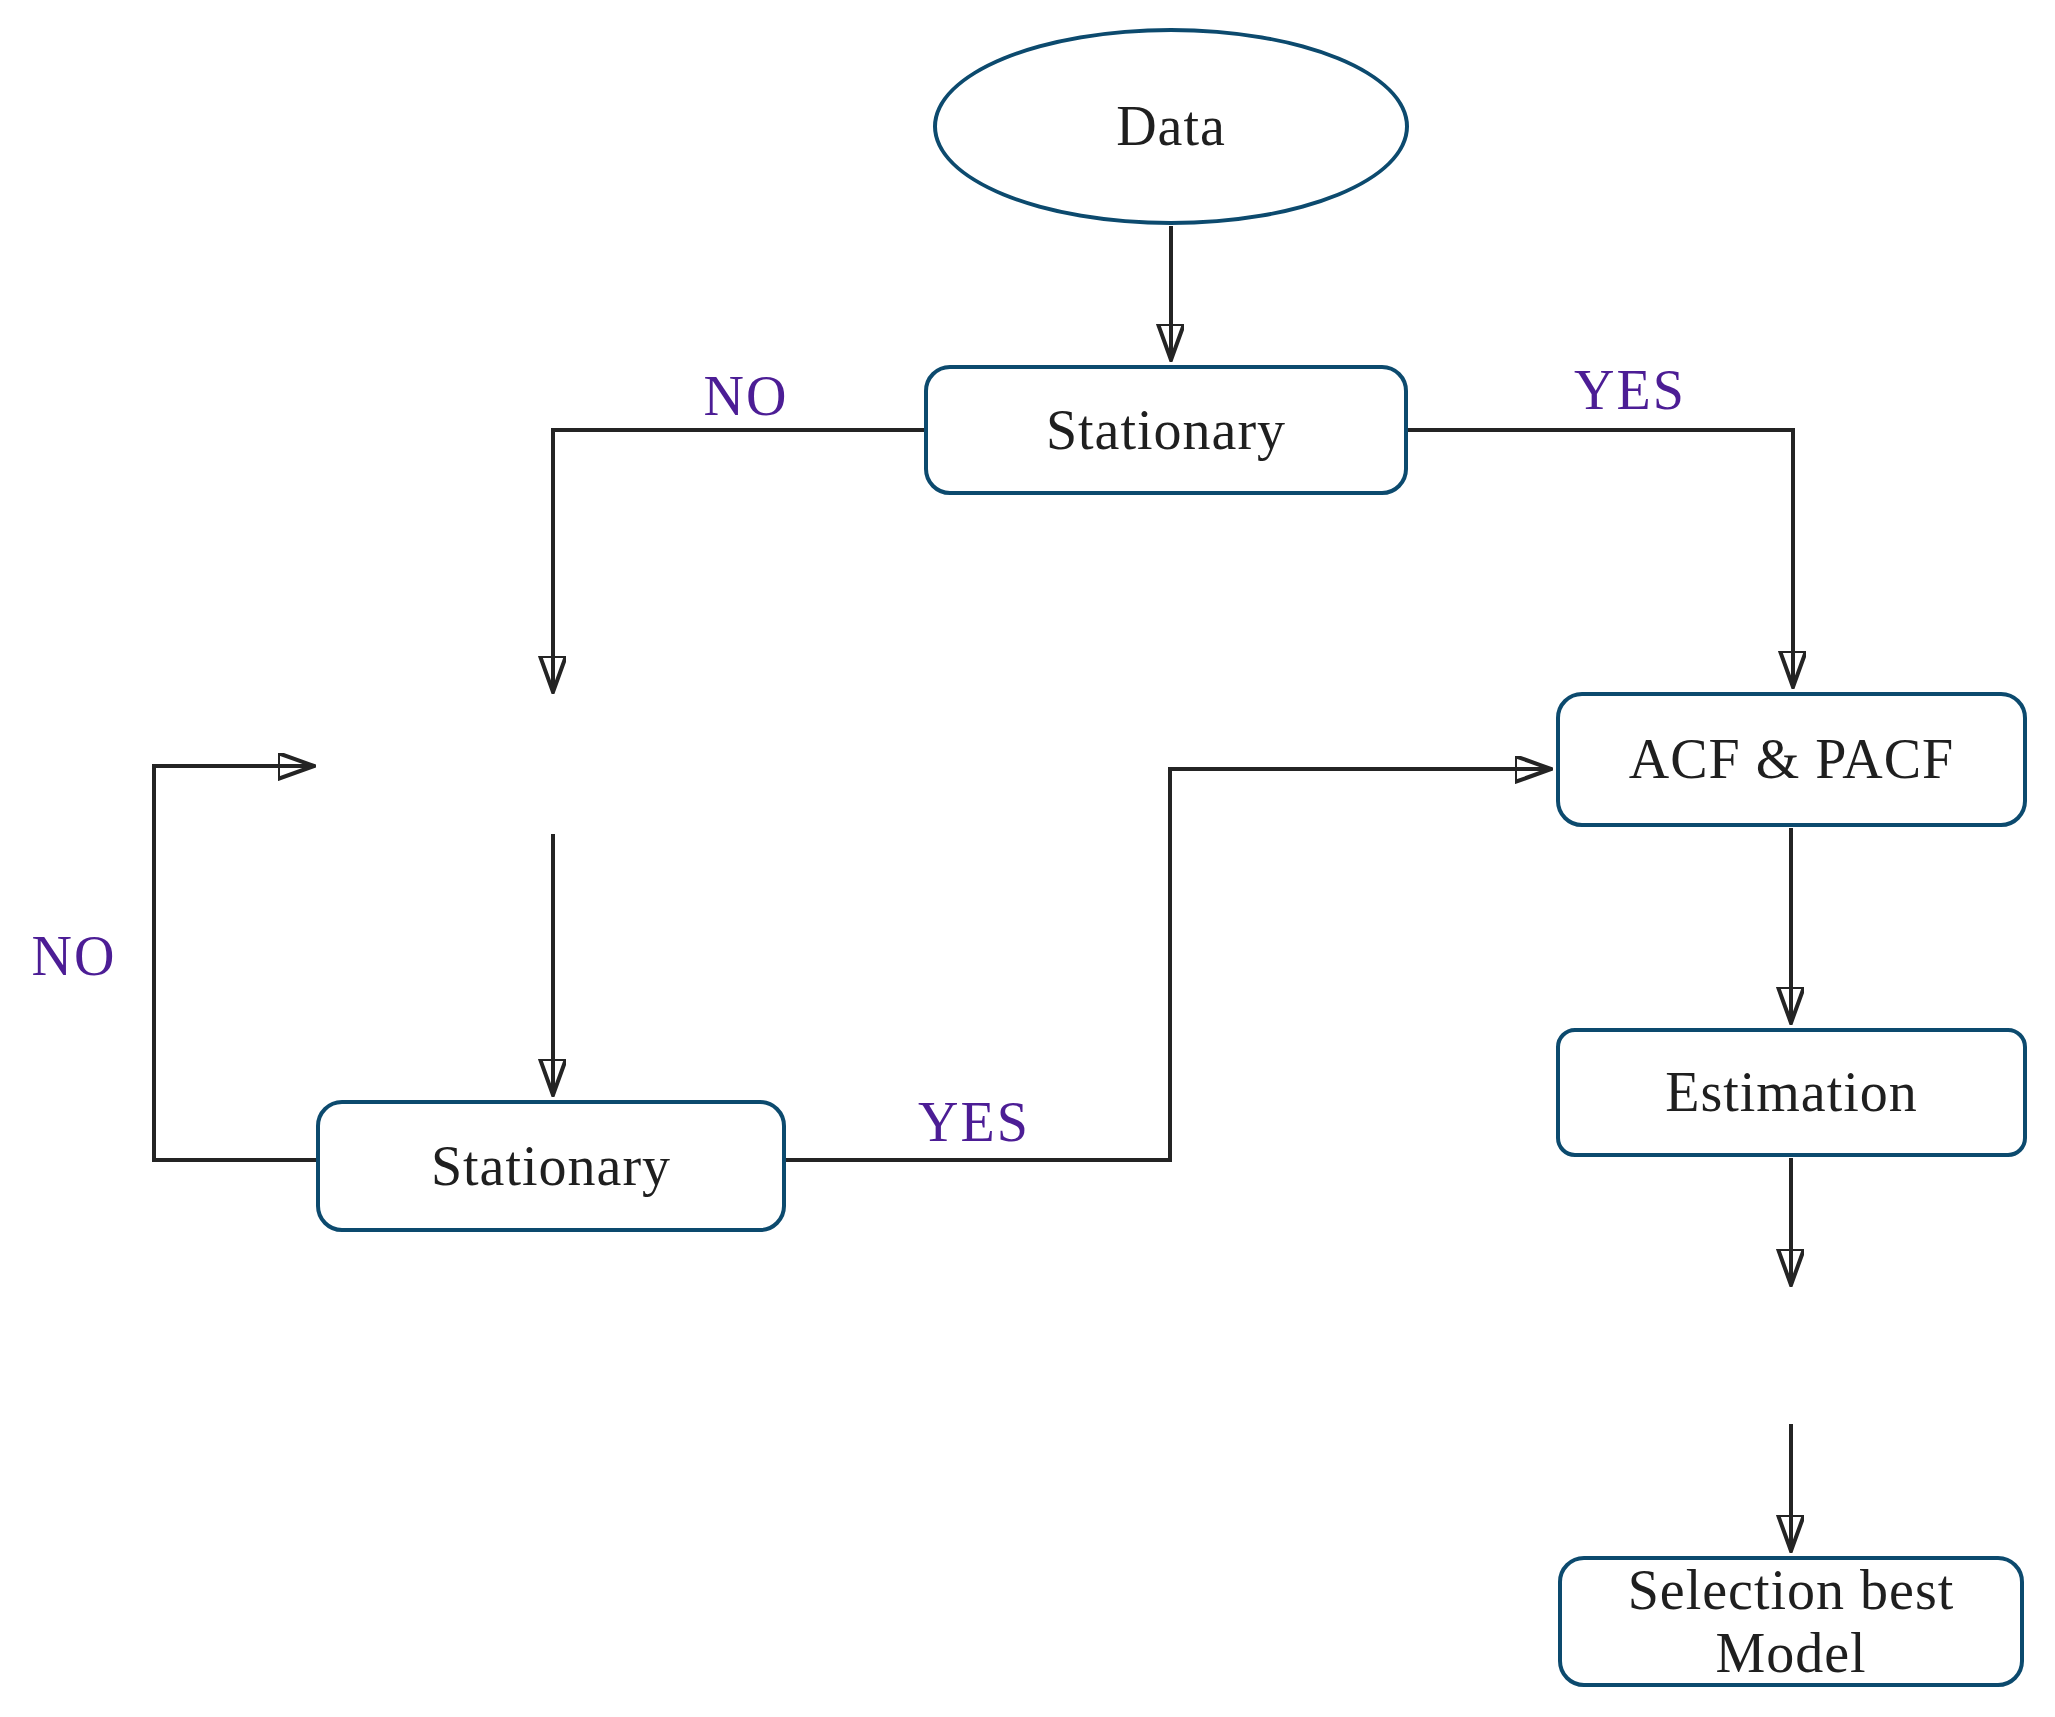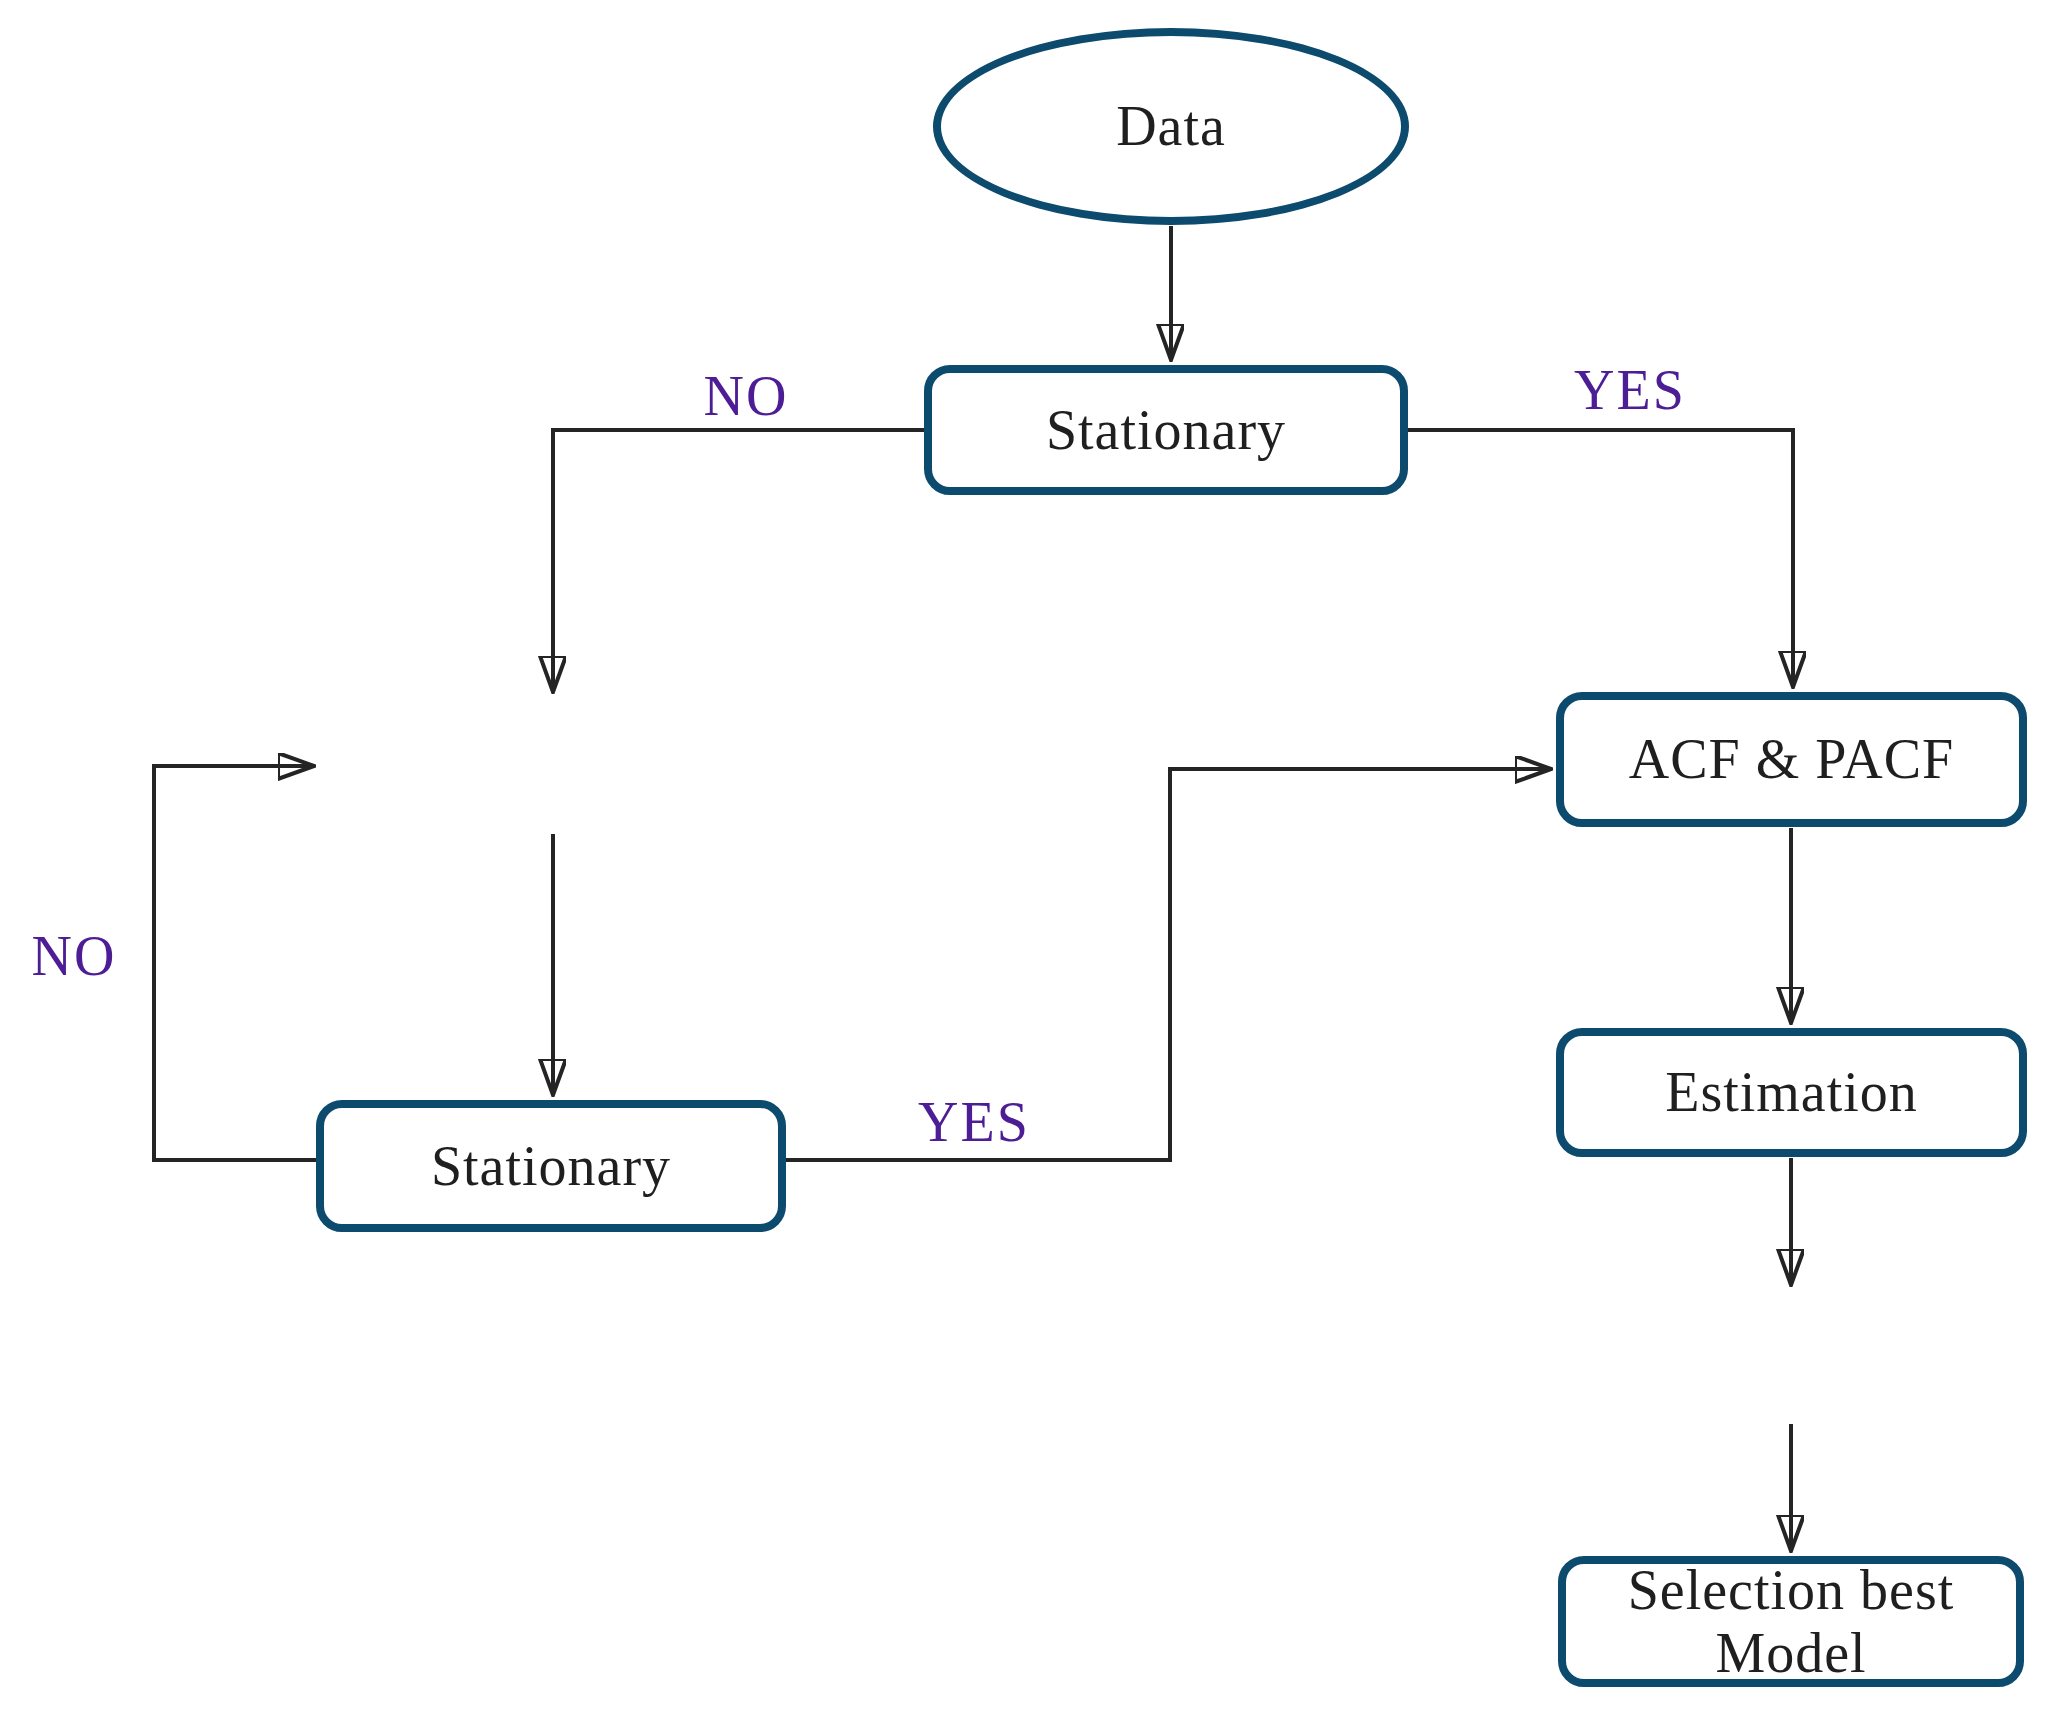--- a/index.html
+++ b/index.html
@@ -7,21 +7,21 @@
     position:relative;
     width:2055px; height:1717px;
     background:#ffffff;
     font-family:"Liberation Serif", "DejaVu Serif", serif;
     color:#1f1f1f;
     overflow:hidden;
   }
   .node {
     position:absolute;
     box-sizing:border-box;
-    border:8px solid #0c4a6e;
+    border:4px solid #0c4a6e;
     background:#ffffff;
     display:flex;
     align-items:center;
     justify-content:center;
     text-align:center;
     font-size:56px;
     line-height:1.12;
     letter-spacing:1px;
     color:#1f1f1f;
   }
@@ -79,21 +79,21 @@
 
 
   <div class="node rect" style="left:316px; top:1100px; width:470px; height:132px;">
     <span>Stationary</span>
   </div>
 
   <div class="node rect" style="left:1556px; top:692px; width:471px; height:135px;">
     <span>ACF &amp; PACF</span>
   </div>
 
-  <div class="node rect" style="left:1556px; top:1028px; width:471px; height:129px;">
+  <div class="node rect" style="left:1556px; top:1028px; width:471px; height:129px;border-radius:19px;">
     <span>Estimation</span>
   </div>
 
 
   <div class="node rect" style="left:1558px; top:1556px; width:466px; height:131px; padding:0 18px;">
     <span>Selection best Model</span>
   </div>
 
   <div class="edge-label" style="left:746px; top:396px;">NO</div>
 

